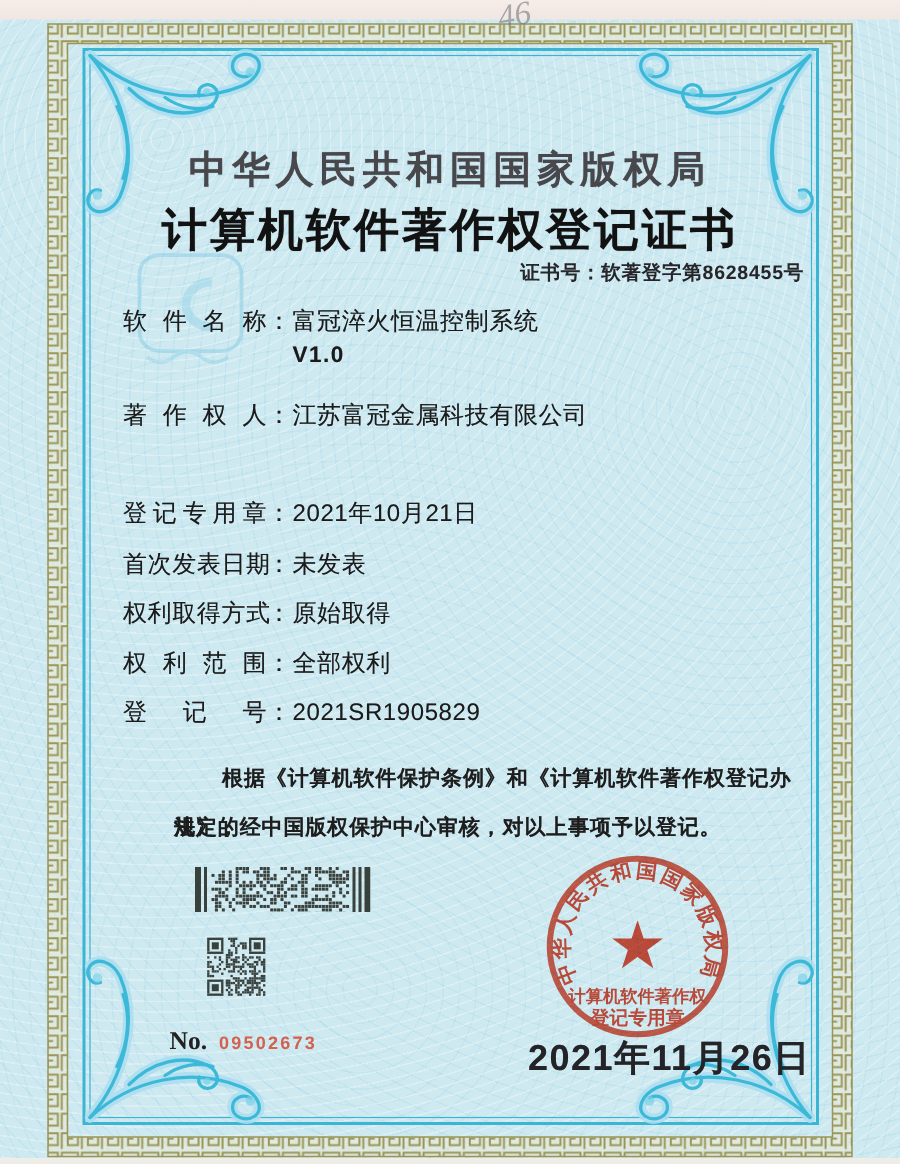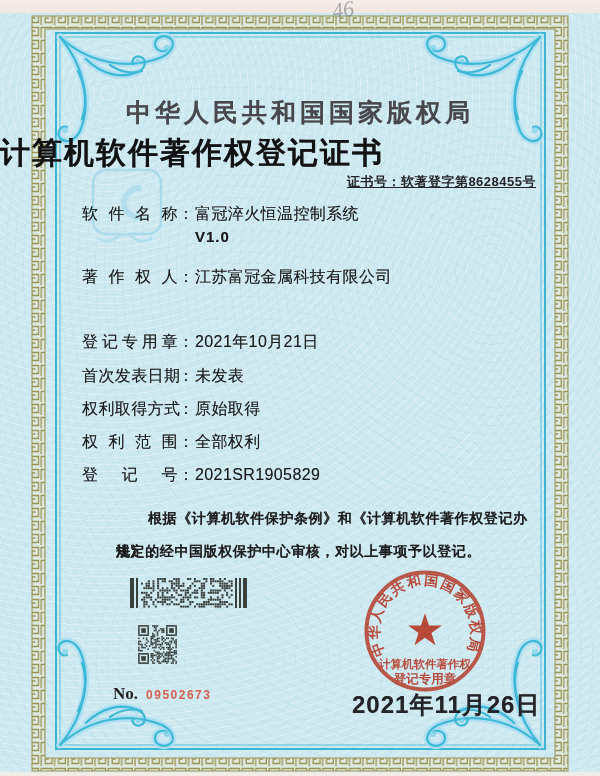--- a/index.html
+++ b/index.html
@@ -11,23 +11,23 @@
       repeating-radial-gradient(circle at 82% 35%, rgba(86,186,214,0.10) 0 1px, rgba(86,186,214,0) 1px 9px),
       repeating-radial-gradient(circle at 40% 85%, rgba(86,186,214,0.09) 0 1px, rgba(86,186,214,0) 1px 11px),
       #cfe9f1;
   }
   .edge-top{position:absolute;left:0;top:0;width:600px;height:13px;background:linear-gradient(#f6ece8,#f1e7e2);z-index:5;}
   .edge-bottom{position:absolute;left:0;bottom:0;width:600px;height:4px;background:#efede8;z-index:5;}
   svg.frame{position:absolute;left:0;top:0;z-index:1;pointer-events:none;}
   .txt{position:absolute;z-index:2;white-space:nowrap;color:#1c1c1c;}
   .authority{left:0;top:96px;width:600px;text-align:center;font-family:"Liberation Serif",serif;
     font-size:25px;font-weight:600;letter-spacing:4px;color:#47474c;text-shadow:0 0 .5px rgba(60,60,70,.5);}
-  .cert-title{left:0;top:133px;width:600px;text-align:left;font-family:"Liberation Serif",serif;
+  .cert-title{left:0;top:133px;width:600px;text-align:center;font-family:"Liberation Serif",serif;
     font-size:30px;font-weight:bold;letter-spacing:2px;color:#121212;text-shadow:0 0 .5px rgba(0,0,0,.55);}
-  .certno{top:173px;right:64px;font-size:13px;font-weight:bold;color:#26262a;letter-spacing:.5px;text-decoration:underline;}
+  .certno{top:173px;right:64px;font-size:13px;font-weight:bold;color:#26262a;letter-spacing:.5px;}
   .row{left:82px;font-size:16px;font-weight:normal;letter-spacing:.4px;color:#1b1b1b;text-shadow:0 0 .4px rgba(0,0,0,.4);}
   .flabel{display:inline-block;width:96px;text-align:justify;text-align-last:justify;}
   .colon{display:inline-block;width:16px;}
   .fvalue{margin-left:1px;}
   .v2{left:195px;font-size:15px;font-weight:bold;letter-spacing:1px;}
   .stmt{left:82px;right:56px;font-size:14px;font-weight:bold;letter-spacing:.6px;color:#1d1d1d;
     white-space:normal;line-height:33px;text-shadow:0 0 .4px rgba(0,0,0,.4);margin-left:34px;}
   .seal-wrap{position:absolute;left:359px;top:566px;width:132px;height:132px;z-index:3;
     mix-blend-mode:multiply;opacity:.93;}
   .seal-date{left:352px;top:689px;width:126px;text-align:left;font-size:24px;font-weight:bold;

